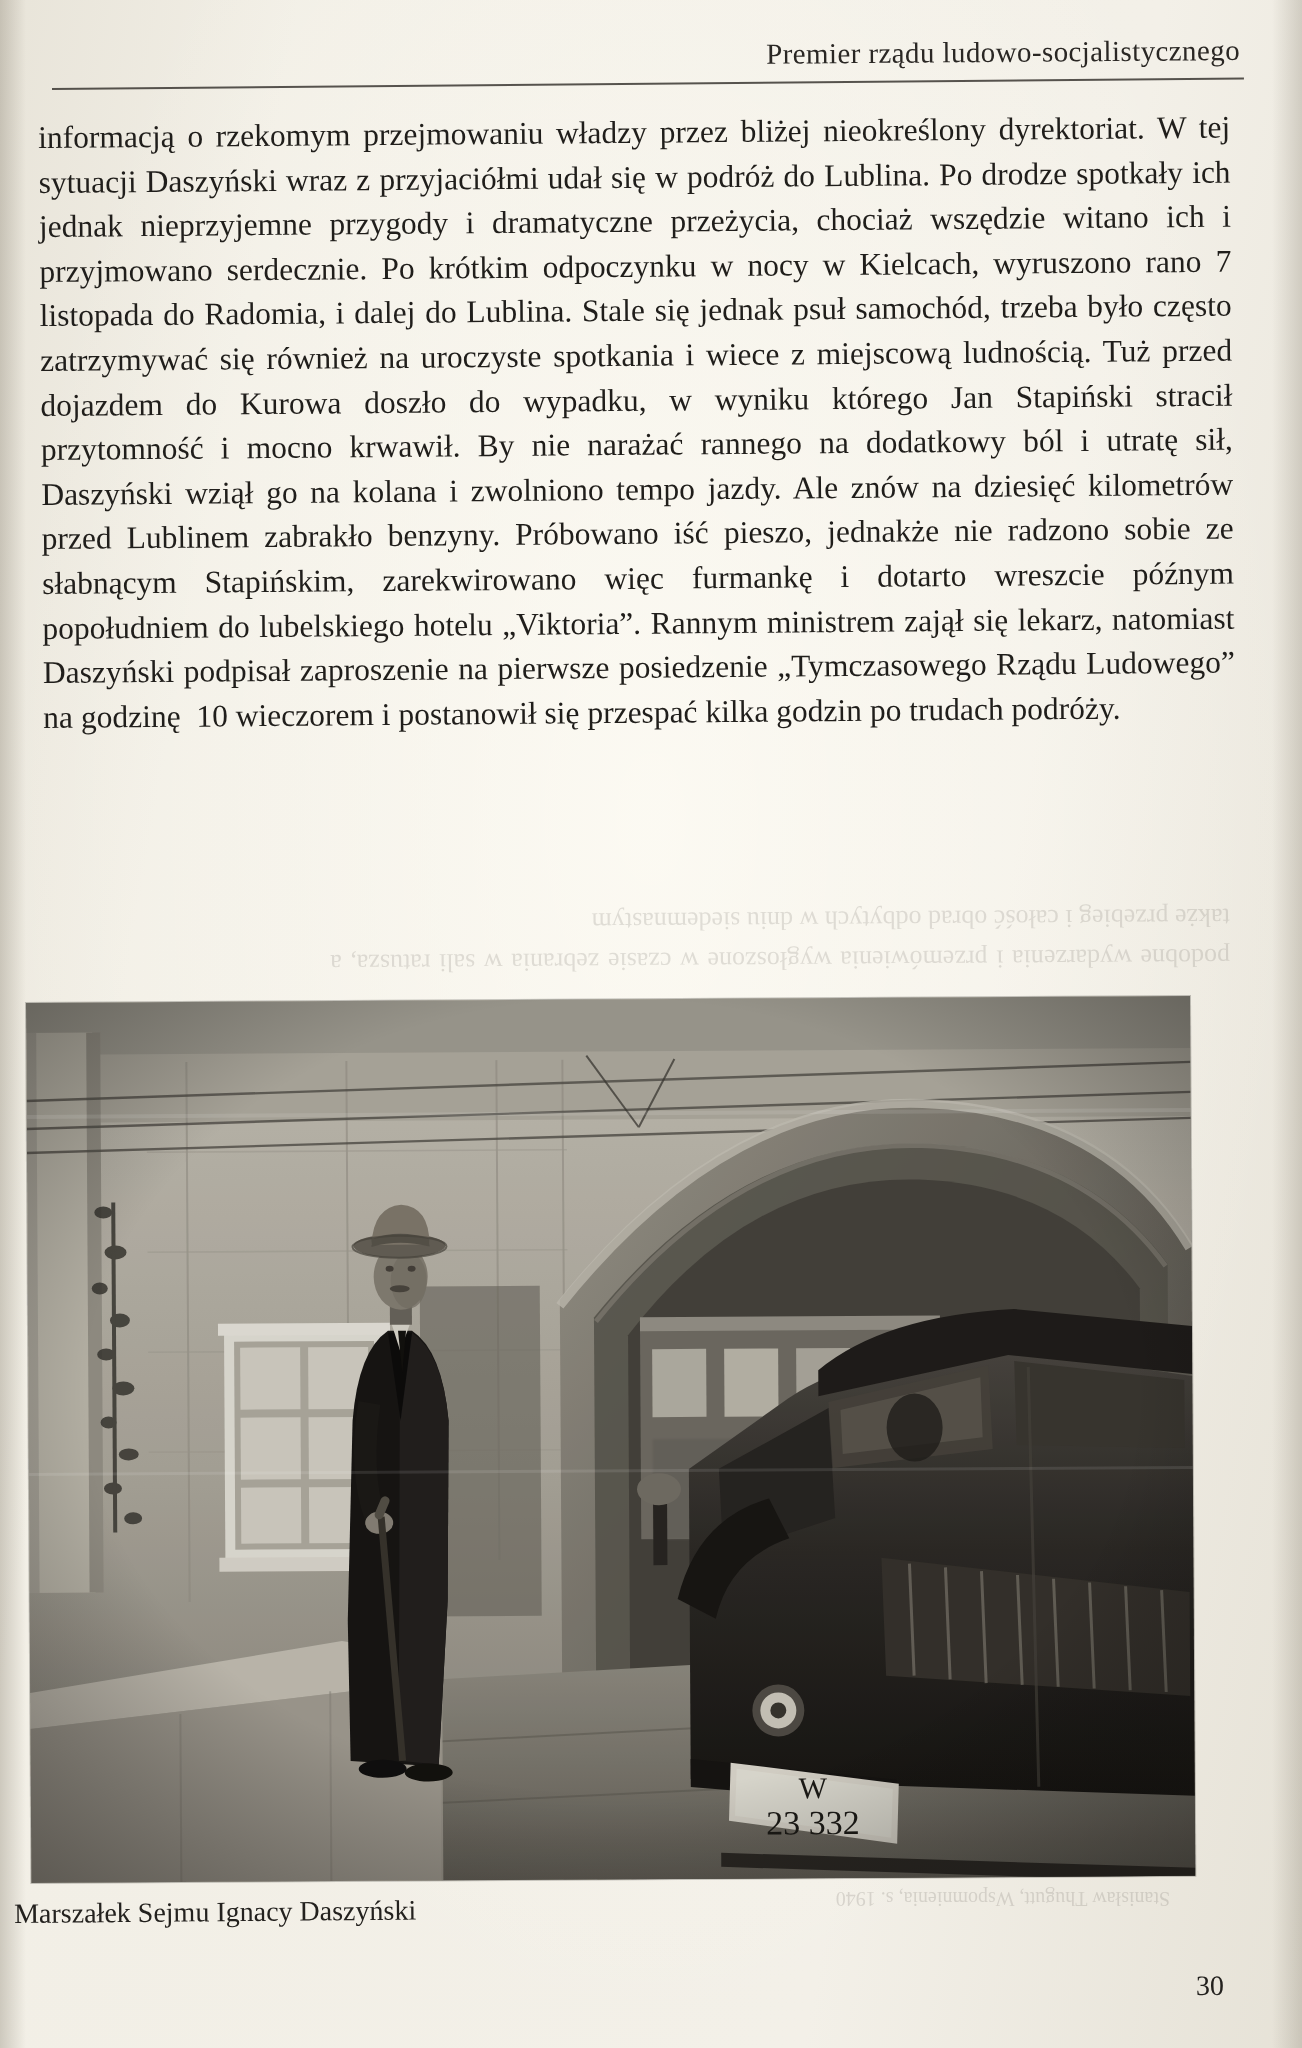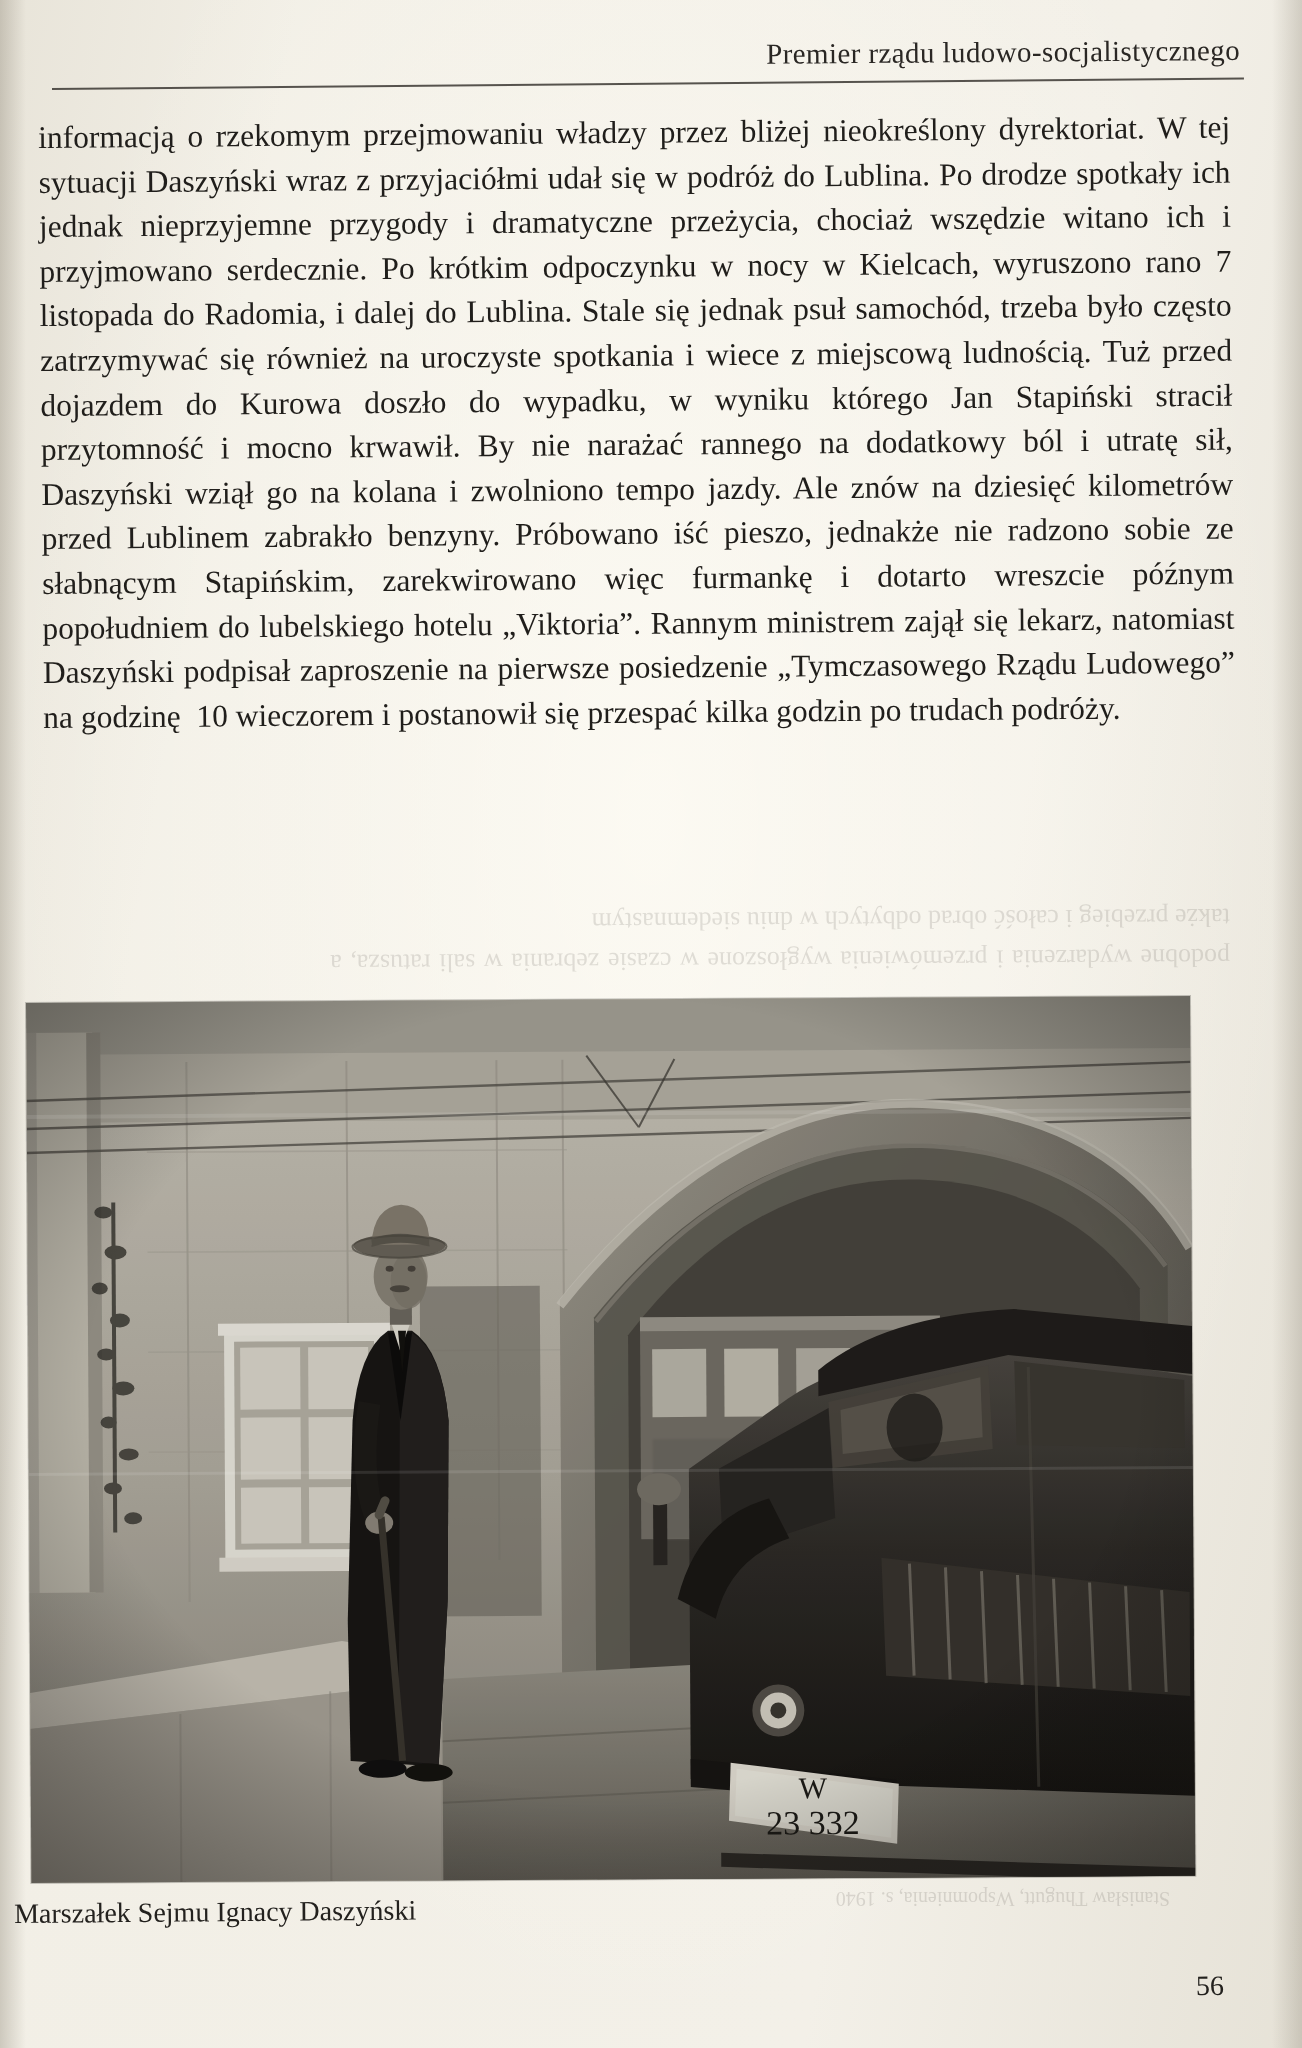--- a/index.html
+++ b/index.html
@@ -402,14 +402,14 @@
         <rect x="0" y="112" width="1164" height="4" fill="#fff"></rect>
         <rect x="0" y="470" width="1164" height="3" fill="#fff"></rect>
       </g>
     </svg>
   </div>
 
   <div class="caption">Marszałek Sejmu Ignacy Daszyński</div>
 
   <div class="bleed2">Stanisław Thugutt, Wspomnienia, s. 1940</div>
 
-  <div class="folio">56</div>
+  <div class="folio">30</div>
 </div>
 
 </body></html>

